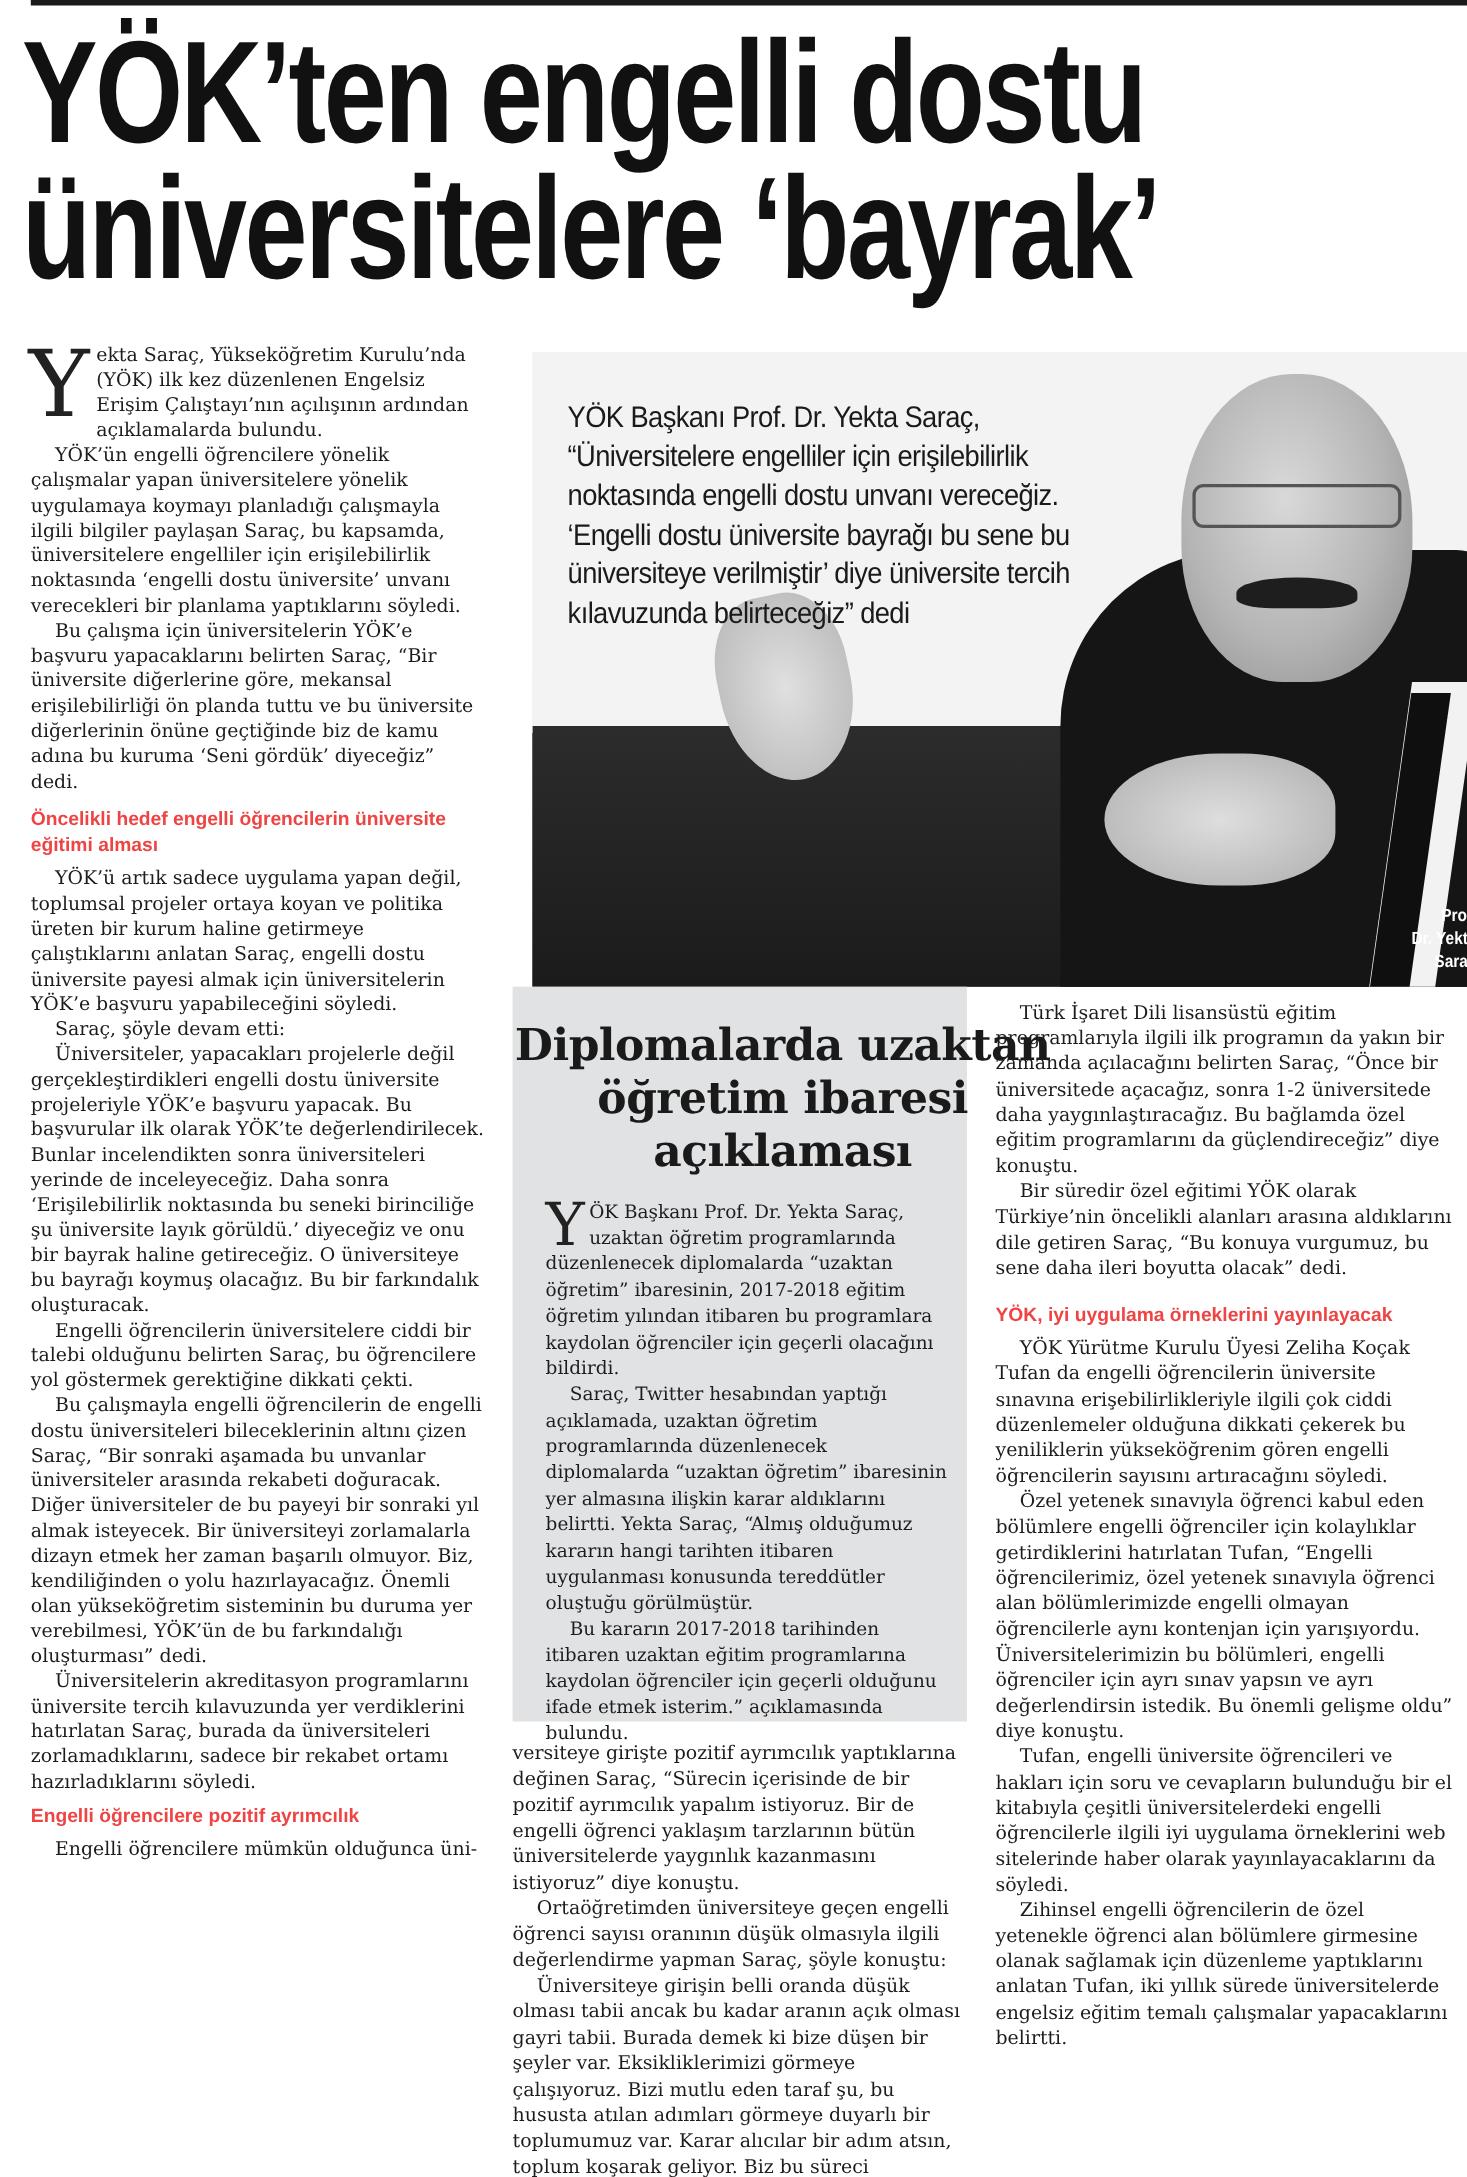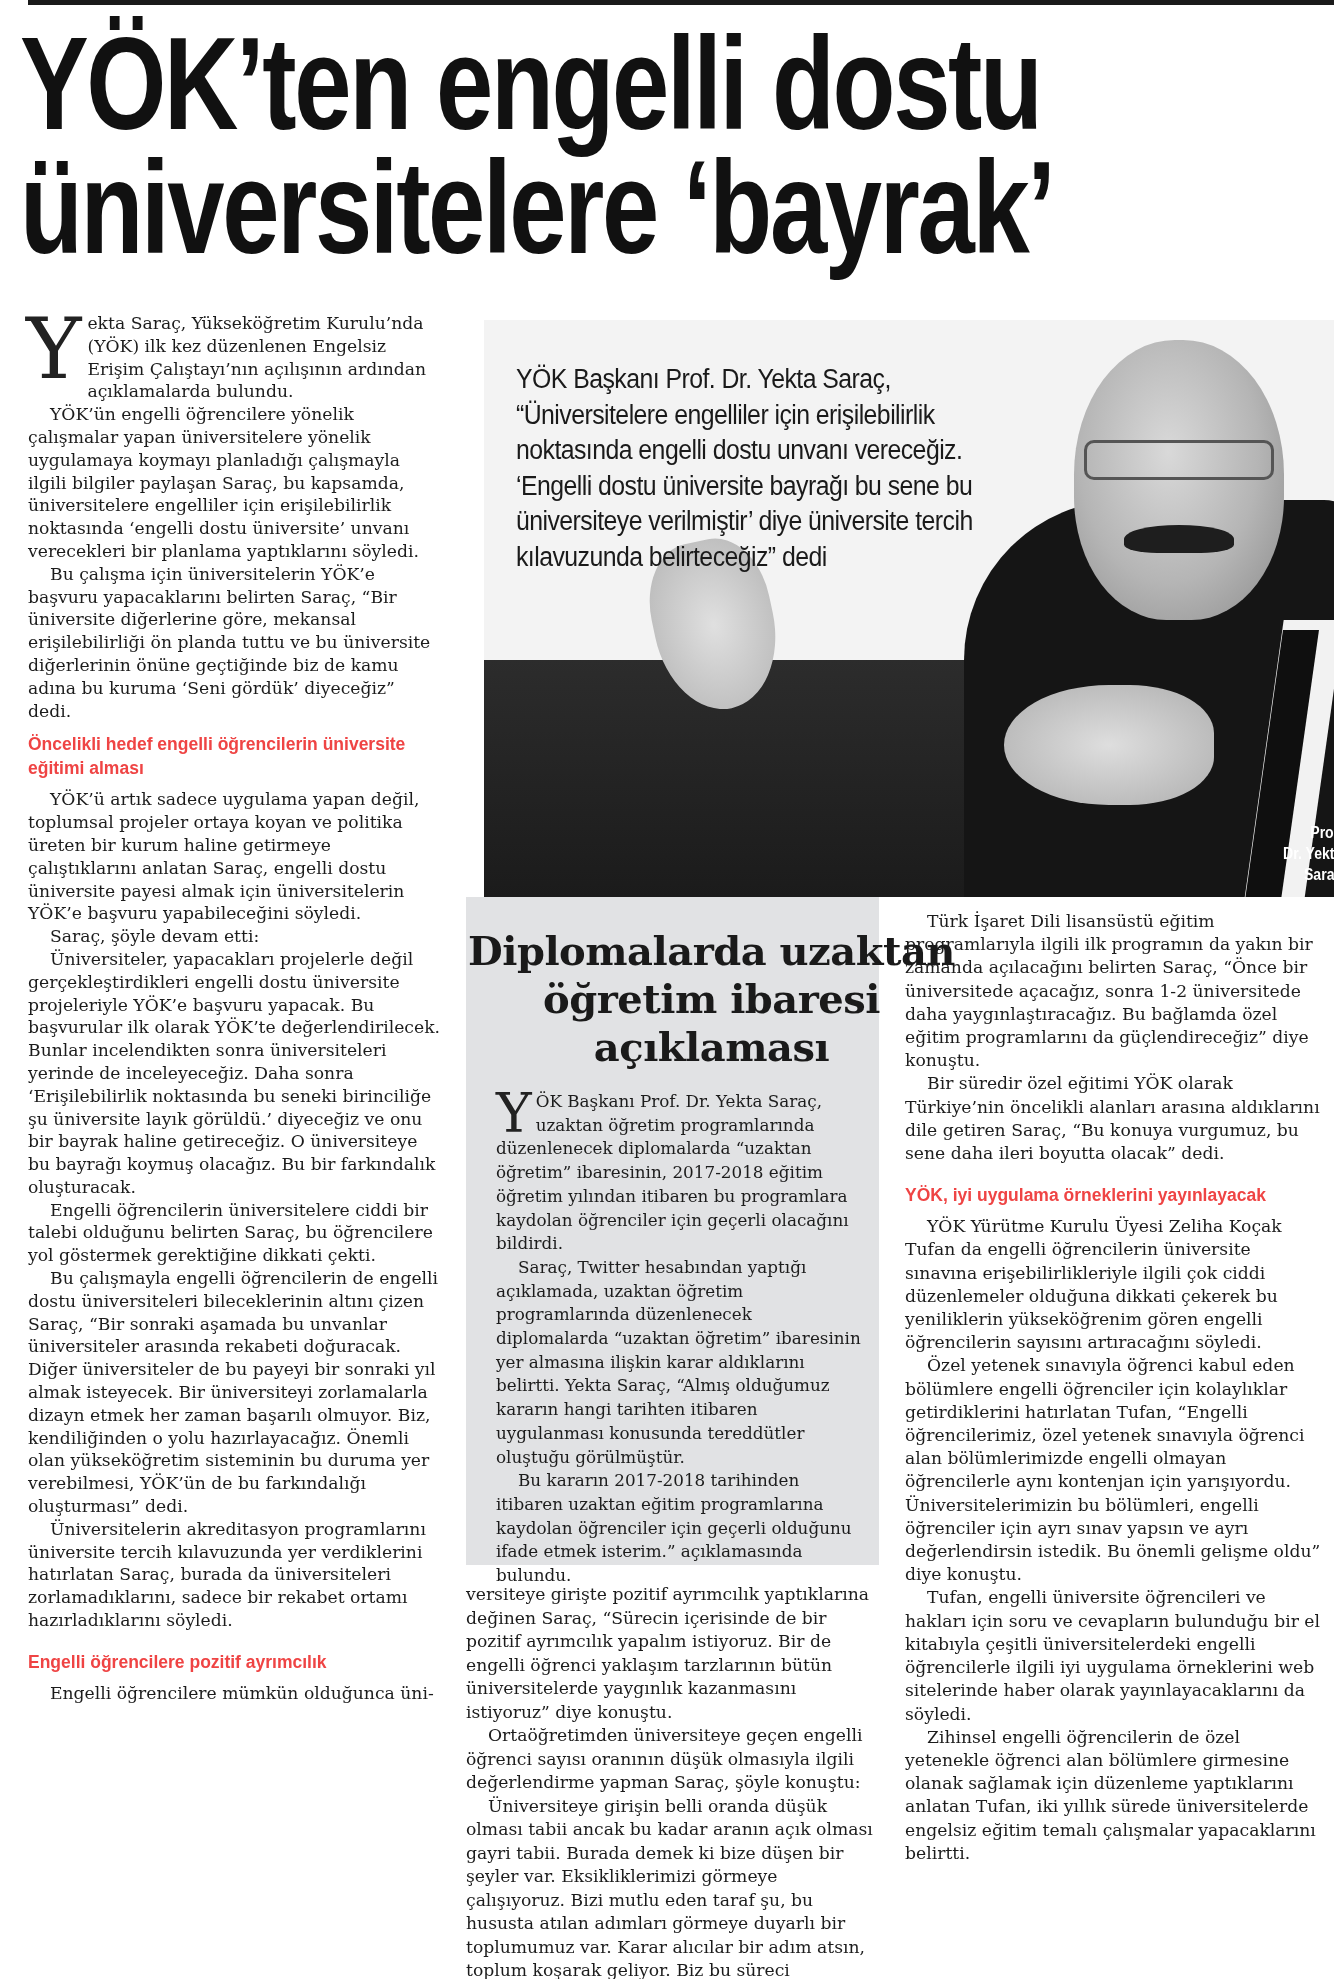--- a/index.html
+++ b/index.html
@@ -74,21 +74,21 @@
 
   <h3 class="subhead">Öncelikli hedef engelli öğrencilerin üniversite eğitimi alması</h3>
 
   <p>YÖK’ü artık sadece uygulama yapan değil, toplumsal projeler ortaya koyan ve politika üreten bir kurum haline getirmeye çalıştıklarını anlatan Saraç, engelli dostu üniversite payesi almak için üniversitelerin YÖK’e başvuru yapabileceğini söyledi.</p>
   <p>Saraç, şöyle devam etti:</p>
   <p>Üniversiteler, yapacakları projelerle değil gerçekleştirdikleri engelli dostu üniversite projeleriyle YÖK’e başvuru yapacak. Bu başvurular ilk olarak YÖK’te değerlendirilecek. Bunlar incelendikten sonra üniversiteleri yerinde de inceleyeceğiz. Daha sonra ‘Erişilebilirlik noktasında bu seneki birinciliğe şu üniversite layık görüldü.’ diyeceğiz ve onu bir bayrak haline getireceğiz. O üniversiteye bu bayrağı koymuş olacağız. Bu bir farkındalık oluşturacak.</p>
   <p>Engelli öğrencilerin üniversitelere ciddi bir talebi olduğunu belirten Saraç, bu öğrencilere yol göstermek gerektiğine dikkati çekti.</p>
   <p>Bu çalışmayla engelli öğrencilerin de engelli dostu üniversiteleri bileceklerinin altını çizen Saraç, “Bir sonraki aşamada bu unvanlar üniversiteler arasında rekabeti doğuracak. Diğer üniversiteler de bu payeyi bir sonraki yıl almak isteyecek. Bir üniversiteyi zorlamalarla dizayn etmek her zaman başarılı olmuyor. Biz, kendiliğinden o yolu hazırlayacağız. Önemli olan yükseköğretim sisteminin bu duruma yer verebilmesi, YÖK’ün de bu farkındalığı oluşturması” dedi.</p>
   <p>Üniversitelerin akreditasyon programlarını üniversite tercih kılavuzunda yer verdiklerini hatırlatan Saraç, burada da üniversiteleri zorlamadıklarını, sadece bir rekabet ortamı hazırladıklarını söyledi.</p>
 
-  <h3 class="subhead" style="margin-top:18px">Engelli öğrencilere pozitif ayrımcılık</h3>
+  <h3 class="subhead" style="margin-top:6px">Engelli öğrencilere pozitif ayrımcılık</h3>
 
   <p>Engelli öğrencilere mümkün olduğunca üni-</p>
 </div>
 
 <div class="photo">
   <div class="bg-wall"></div>
   <div class="bg-dark"></div>
   <div class="person-suit"></div>
   <div class="person-shirt"></div>
   <div class="person-tie"></div>

